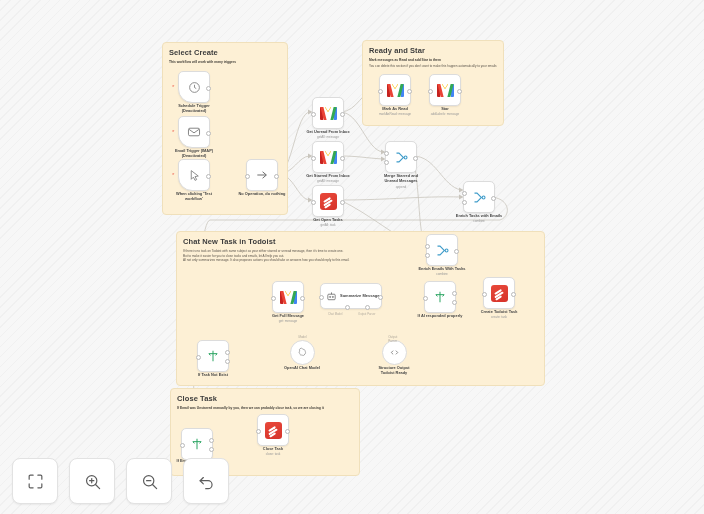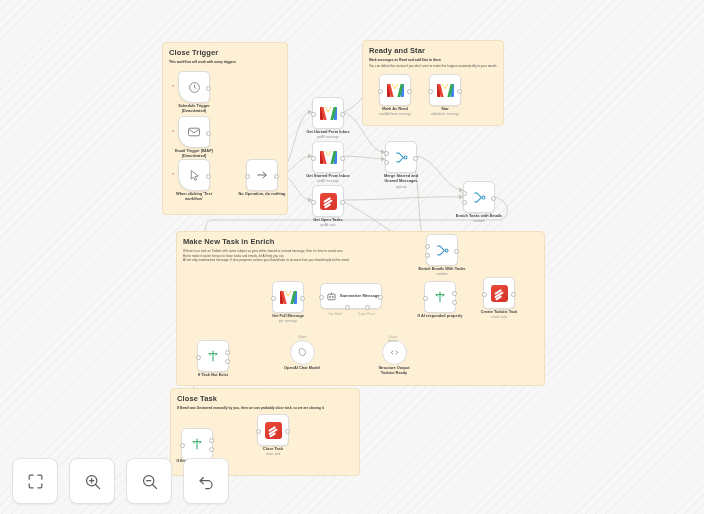--- a/index.html
+++ b/index.html
@@ -158,32 +158,32 @@
       <path d="M422,240.5 l4.5,2.5 -4.5,2.5 z"></path>
       <path d="M422,247.5 l4.5,2.5 -4.5,2.5 z"></path>
       <path d="M316,293.5 l4.5,2.5 -4.5,2.5 z"></path>
       <path d="M420,293.5 l4.5,2.5 -4.5,2.5 z"></path>
       <path d="M479,289.5 l4.5,2.5 -4.5,2.5 z"></path>
       <path d="M253,426.5 l4.5,2.5 -4.5,2.5 z"></path>
     </g>
   </svg>
 
   <div class="sticky" style="left:162px;top:42px;width:124px;height:171px;">
-    <div class="s-title">Close Trigger</div>
+    <div class="s-title">Select Create</div>
     <div class="s-sub">This workflow will work with many triggers</div>
   </div>
 
   <div class="sticky" style="left:362px;top:40px;width:140px;height:84px;">
     <div class="s-title">Ready and Star</div>
     <div class="s-sub">Mark messages as Read and add Star to them</div>
     <div class="s-desc">You can delete this section if you don't want to make this happen automatically to your emails</div>
   </div>
 
   <div class="sticky" style="left:176px;top:231px;width:367px;height:153px;">
-    <div class="s-title">Make New Task in Enrich</div>
+    <div class="s-title">Chat New Task in Todoist</div>
     <div class="s-desc" style="white-space:pre-line;">If there is no task on Todoist with same subject as your either starred or unread message, then it's time to create one.
 But to make it easier for you to close tasks and emails, let AI help you out.
 AI not only summarizes message. It also proposes actions you should take or answers how you should reply to this email.</div>
   </div>
 
   <div class="sticky" style="left:170px;top:388px;width:188px;height:86px;">
     <div class="s-title">Close Task</div>
     <div class="s-sub">If Email was Unstarred manually by you, then we can probably close task, so we are closing it</div>
   </div>
 

